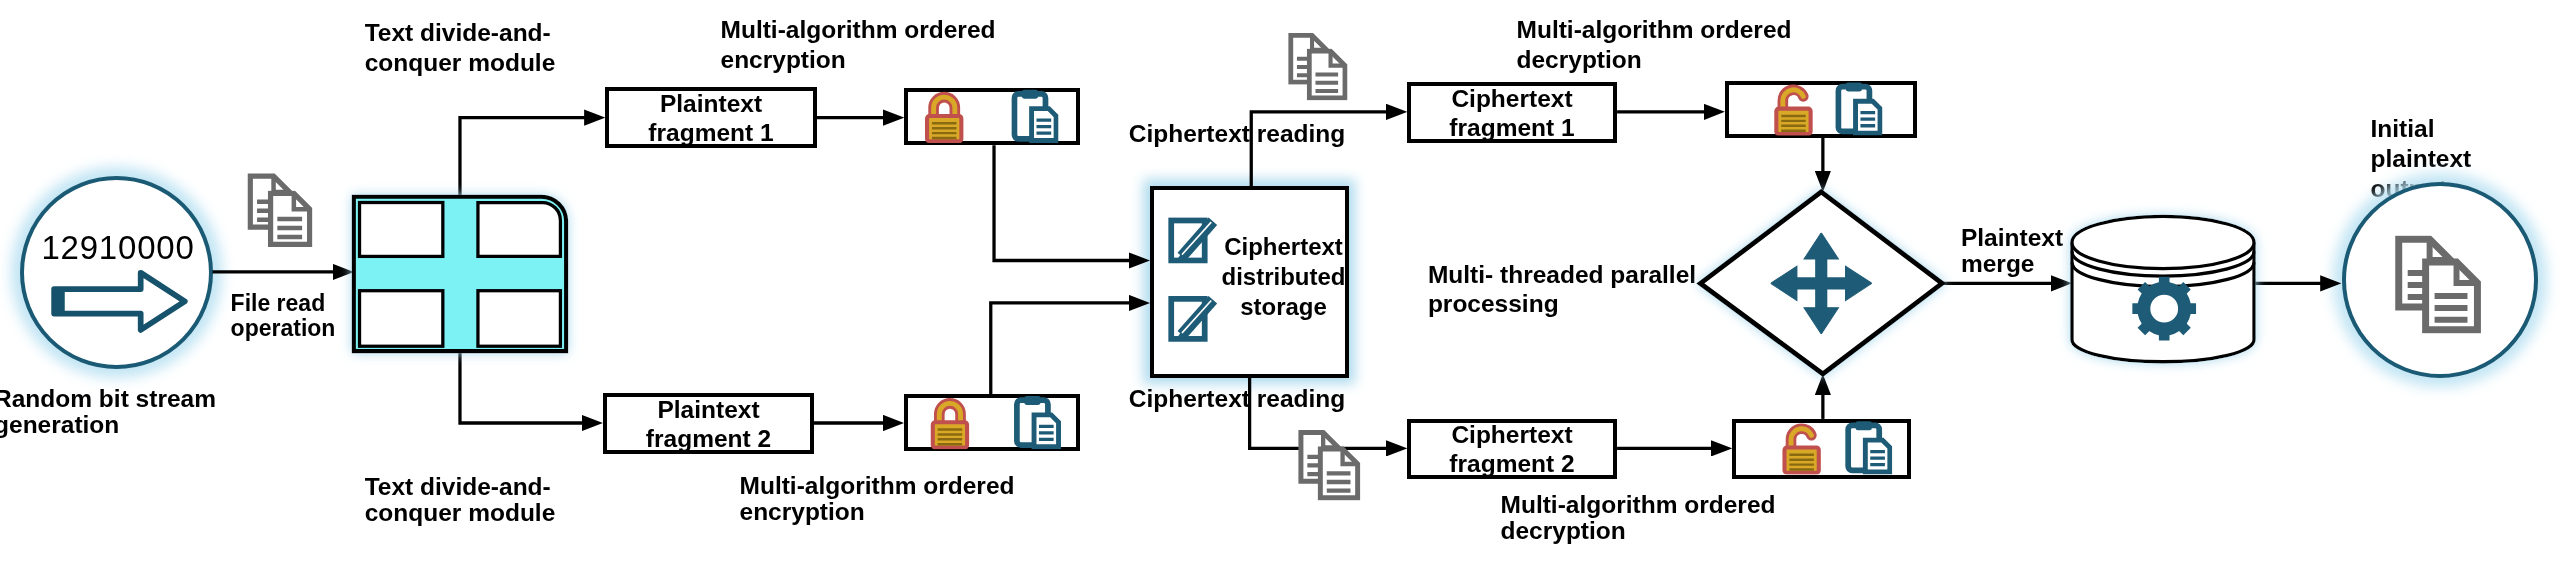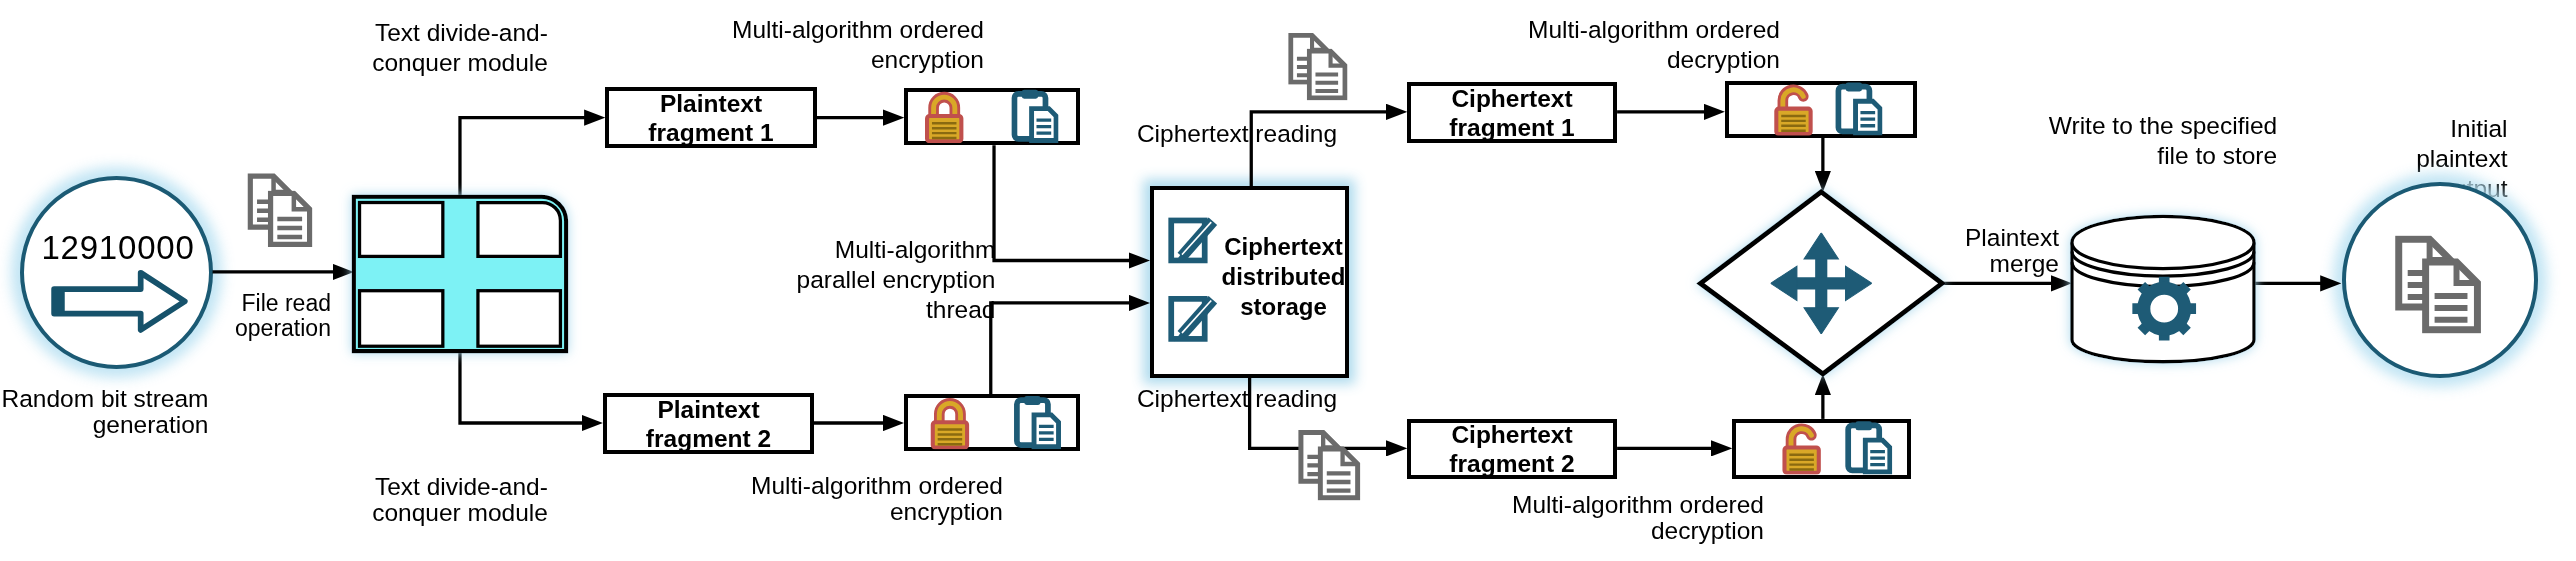--- a/index.html
+++ b/index.html
@@ -1,19 +1,19 @@
 <!DOCTYPE html>
 <html style="font-size:13px"><head>
 <meta charset="utf-8">
 <style>
   html,body{margin:0;padding:0;background:#fff;}
   #canvas{position:relative;width:2576px;height:561px;background:#fff;overflow:hidden;
           font-family:"Liberation Sans","DejaVu Sans",sans-serif;color:#000;}
   
-  .lbl{position:absolute;transform:translateX(-50%);text-align:right;font-weight:normal;
+  .lbl{position:absolute;transform:translateX(-50%);text-align:left;font-weight:bold;
        font-size:24.5px;line-height:30px;white-space:pre-line;}
   .lbl.small{font-size:23px;line-height:24.5px;margin-top:12px;}
   .lbl.tight{line-height:26px;}
   
   .node{position:absolute;box-sizing:border-box;background:#fff;border:4.1px solid #000;
         display:flex;align-items:center;justify-content:center;text-align:center;
         font-weight:bold;font-size:24.5px;line-height:29px;white-space:pre-line;}
   
   .glow{box-shadow:0 0 11.4px 7.4px rgba(169,216,236,.9);}
   .circle{position:absolute;box-sizing:border-box;border:4.1px solid #1B5A74;border-radius:50%;
@@ -47,23 +47,20 @@
   <div class="node" style="left:603px;top:393px;width:211px;height:61px;">Plaintext
 fragment 2</div>
 
   <div class="lbl" style="left:858px;top:14.7px;">Multi-algorithm ordered
 encryption</div>
   <div class="lbl tight" style="left:877px;top:473px;">Multi-algorithm ordered
 encryption</div>
   <div class="node" style="left:904px;top:88px;width:176px;height:57px;"></div>
   <div class="node" style="left:904px;top:394px;width:176px;height:57px;"></div>
 
-  <div class="lbl" style="left:896px;top:235px;">Multi-algorithm
-parallel encryption
-thread</div>
 
   <div class="node glow" style="left:1150px;top:186px;width:199px;height:192px;">
     <span id="storage-text">Ciphertext
 distributed
 storage</span>
   </div>
 
   <div class="lbl" style="left:1237px;top:119px;">Ciphertext reading</div>
   <div class="lbl" style="left:1237px;top:384px;">Ciphertext reading</div>
 
@@ -72,26 +69,26 @@
   <div class="node" style="left:1407px;top:419px;width:210px;height:60px;">Ciphertext
 fragment 2</div>
 
   <div class="lbl" style="left:1654px;top:14.7px;">Multi-algorithm ordered
 decryption</div>
   <div class="lbl tight" style="left:1638px;top:492px;">Multi-algorithm ordered
 decryption</div>
   <div class="node" style="left:1725px;top:81px;width:192px;height:57px;"></div>
   <div class="node" style="left:1732px;top:419px;width:179px;height:60px;"></div>
 
+  <div class="lbl" style="left:1562px;top:260px;line-height:29px;">Multi- threaded parallel
+processing</div>
 
   <div class="lbl tight" style="left:2012px;top:225px;">Plaintext
 merge</div>
 
-  <div class="lbl" style="left:2163px;top:111px;">Write to the specified
-file to store</div>
 
   <div class="lbl" style="left:2439px;top:114px;">Initial plaintext output</div>
   <div class="circle" style="left:2342px;top:182px;width:196px;height:196px;"></div>
 
   <svg class="layer" width="2576" height="561" viewBox="0 0 3154 687">
     <defs>
       <marker id="ah" markerUnits="userSpaceOnUse" markerWidth="26" markerHeight="20" refX="2" refY="10" orient="auto">
         <path d="M0,0 L26,10 L0,20 Z" fill="#000"></path>
       </marker>
       <filter id="glow" x="-40%" y="-40%" width="180%" height="180%">

